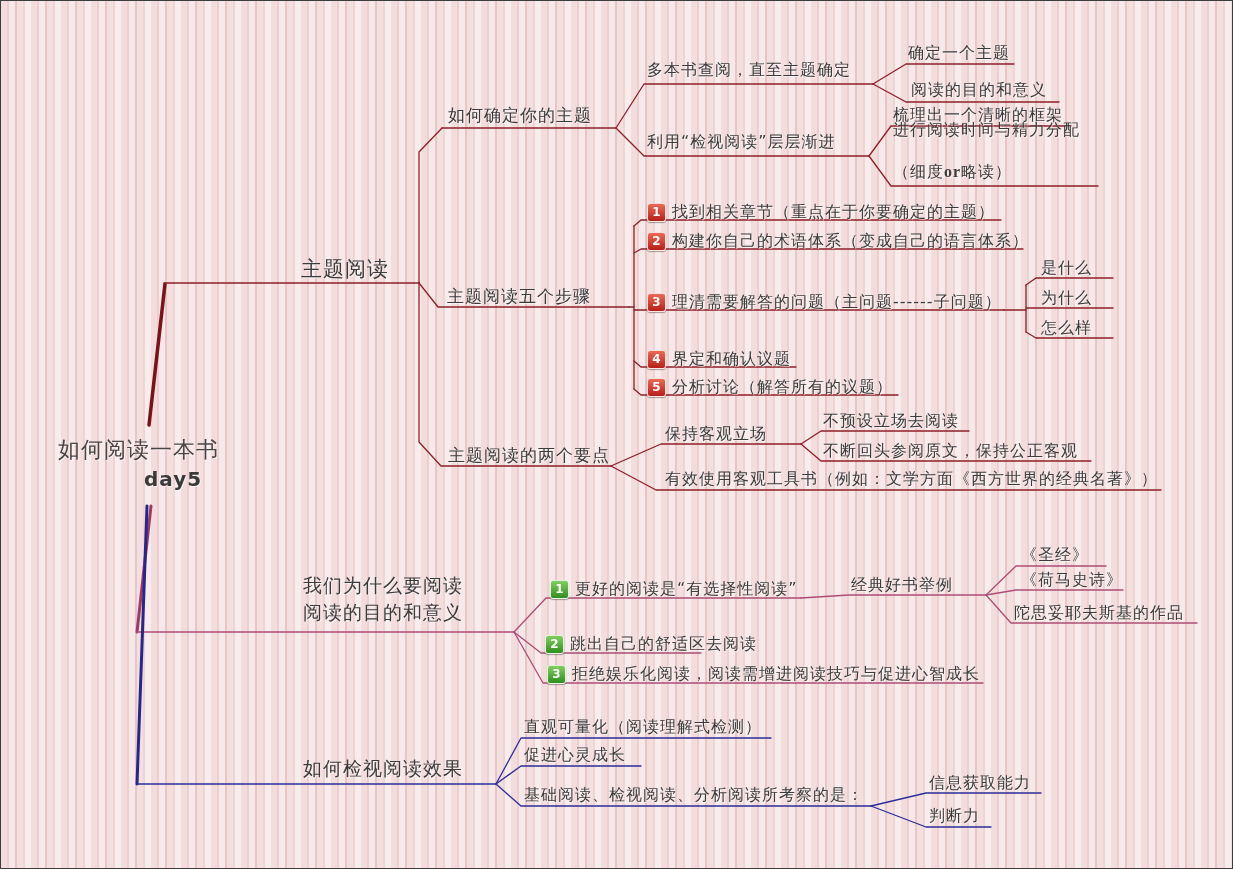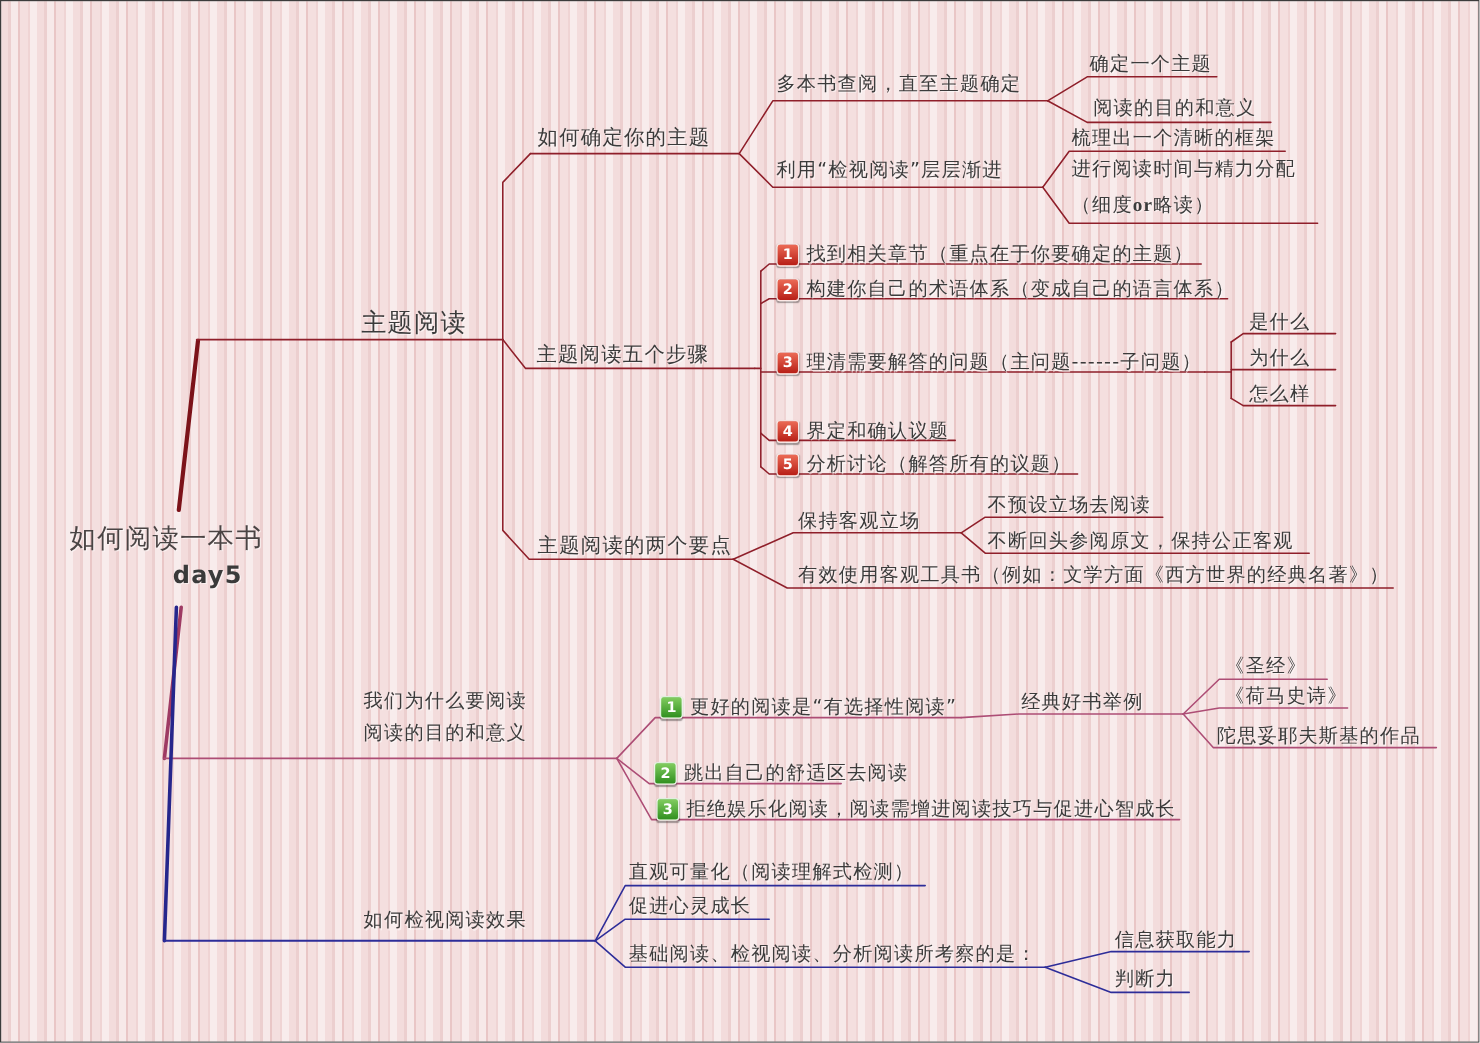--- a/index.html
+++ b/index.html
@@ -24,21 +24,21 @@
   .lbl{
     position:absolute;
     white-space:nowrap;
     color:#3b3b3b;
     font-size:16px;
     letter-spacing:1px;
     line-height:1.15;
     text-shadow:1px 1px 0 rgba(255,255,255,.55);
   }
   .lbl-md{font-size:17px;}
-  .lbl-lg{font-size:16px;}
+  .lbl-lg{font-size:19px;}
   .lbl-xl{font-size:21px;}
   .root-title{font-size:22px;color:#4a4444;}
   .root-sub{font-size:20px;font-weight:bold;color:#3a3a3a;padding-left:28px;}
   .row{position:absolute;white-space:nowrap;display:flex;align-items:center;}
   .badge{
     display:inline-block;
     width:17px;height:17px;
     border-radius:3px;
     margin-right:6px;
     color:#fff;font-size:12px;font-weight:bold;
@@ -123,21 +123,21 @@
   <div class="lbl lbl-xl" style="left:300px;top:256px;">主题阅读</div>
 
   <div class="lbl lbl-md" style="left:447px;top:105px;">如何确定你的主题</div>
 
   <div class="lbl" style="left:646px;top:60px;">多本书查阅，直至主题确定</div>
   <div class="lbl" style="left:907px;top:43px;">确定一个主题</div>
   <div class="lbl" style="left:910px;top:80px;">阅读的目的和意义</div>
 
   <div class="lbl" style="left:646px;top:132px;">利用“检视阅读”层层渐进</div>
   <div class="lbl" style="left:892px;top:105px;">梳理出一个清晰的框架</div>
-  <div class="lbl" style="left:892px;top:132px;font-family:Liberation Serif, serif;">进行阅读时间与精力分配</div>
+  <div class="lbl" style="left:892px;top:120px;">进行阅读时间与精力分配</div>
   <div class="lbl" style="left:892px;top:162px;font-family:Liberation Serif, serif;"><span>（细度</span><span class="b">or</span><span>略读）</span></div>
 
   <div class="lbl lbl-md" style="left:446px;top:286px;">主题阅读五个步骤</div>
 
   <div class="row" style="left:646px;top:201px;">
     <span class="badge badge-red">1</span>
     <span class="txt">找到相关章节（重点在于你要确定的主题）</span>
   </div>
   <div class="row" style="left:646px;top:230px;">
     <span class="badge badge-red">2</span>

